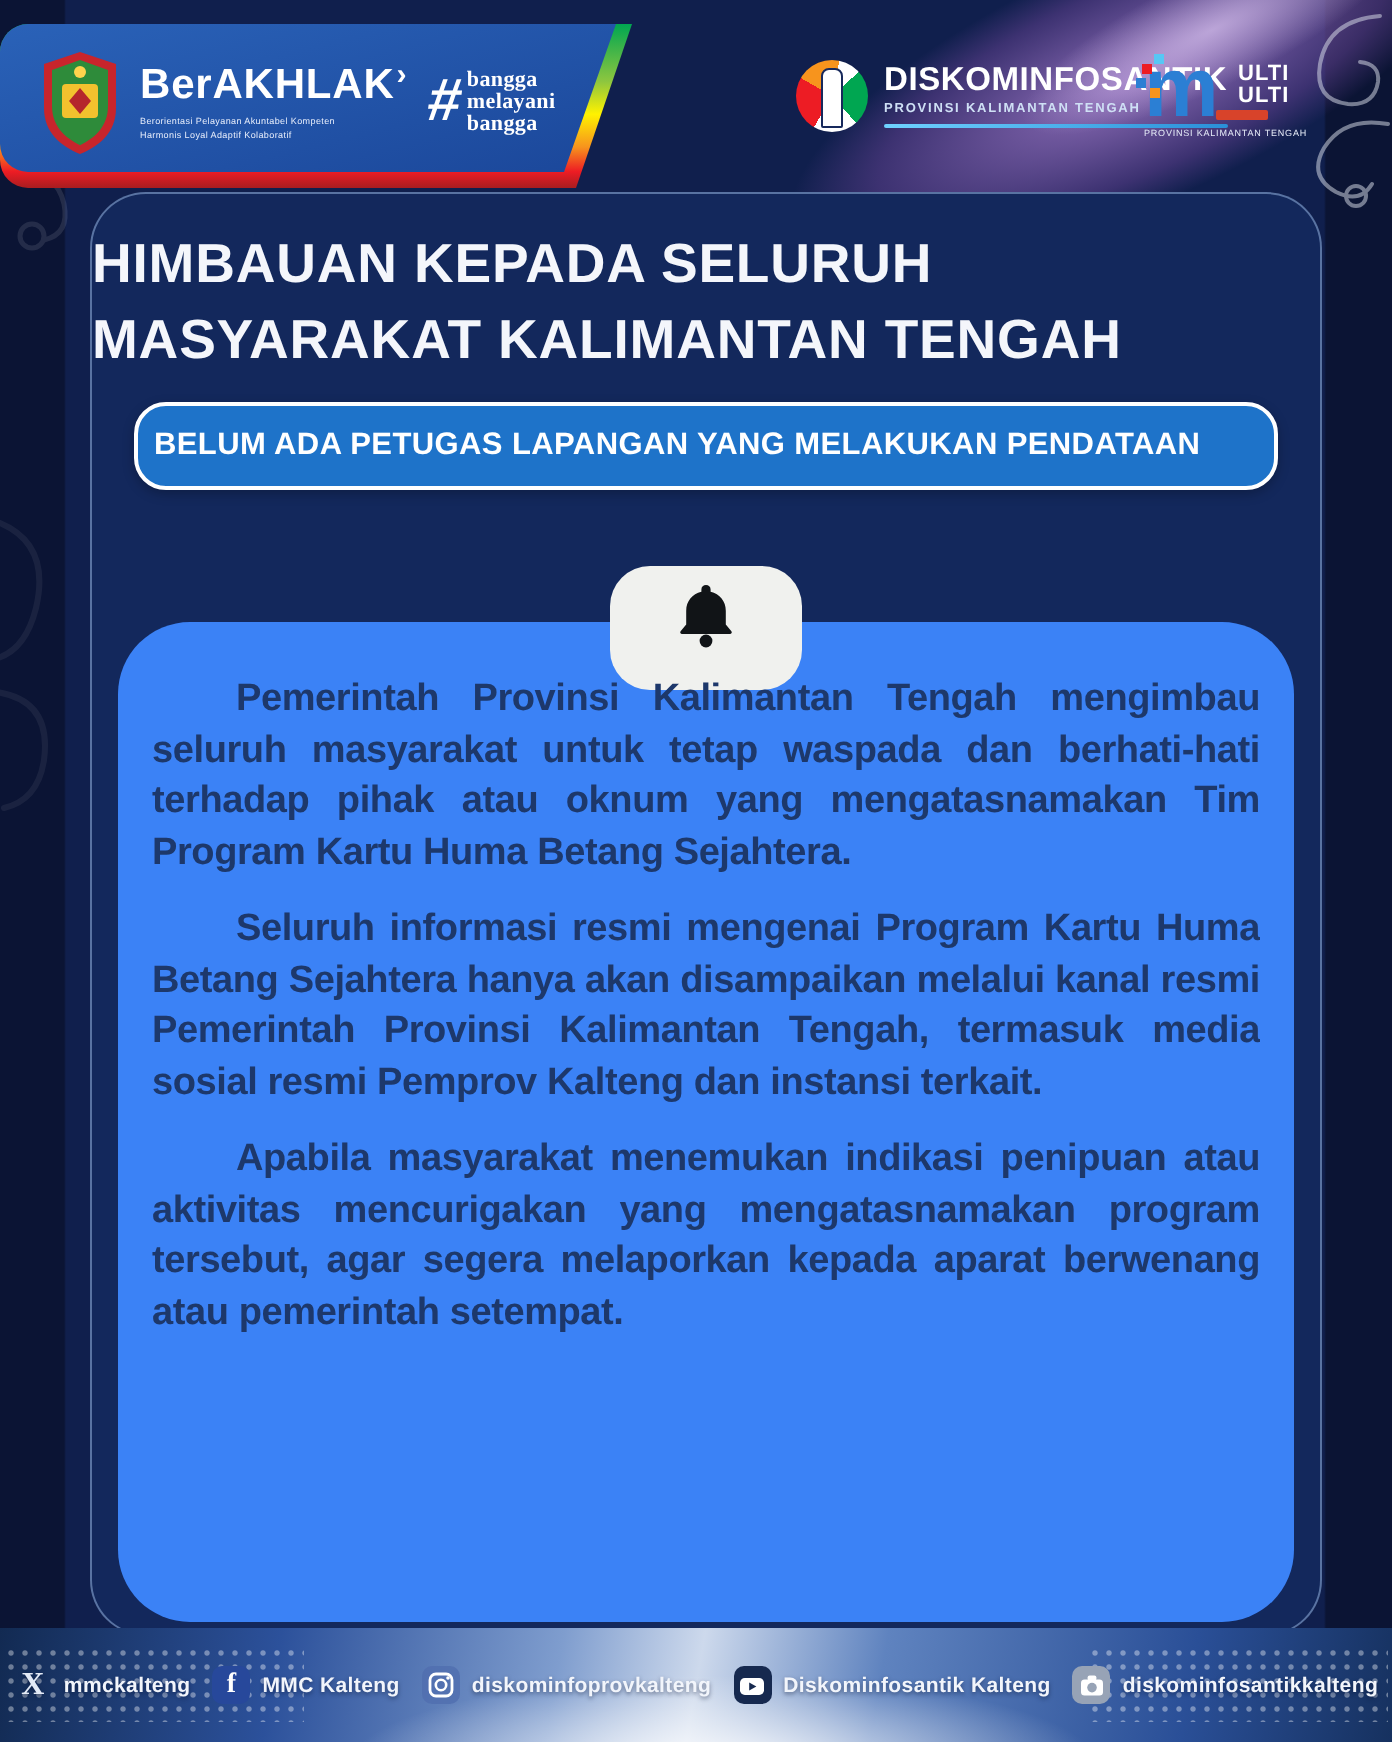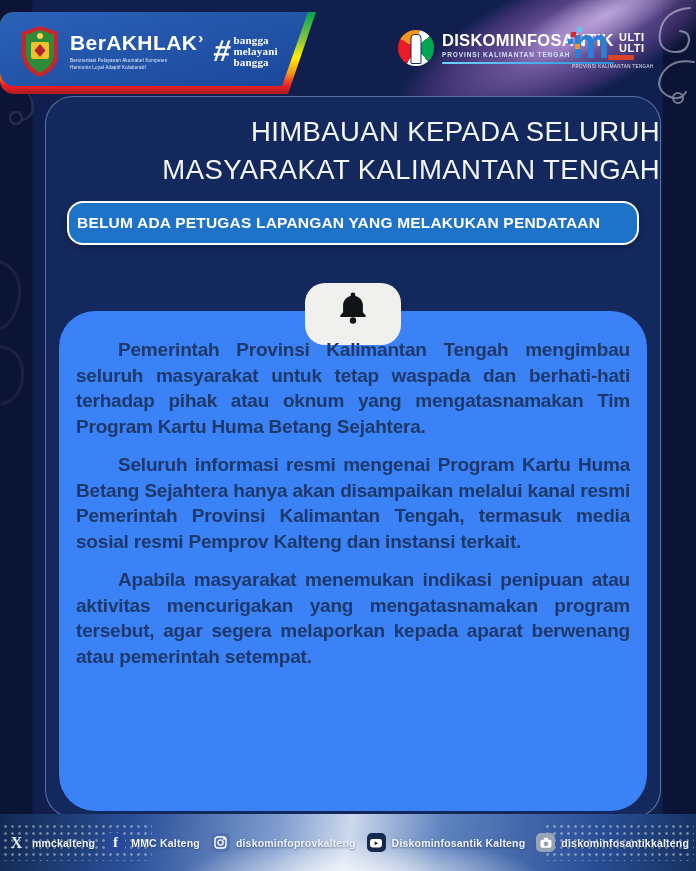--- a/index.html
+++ b/index.html
@@ -56,21 +56,21 @@
   .mm-m .letter { font-size:42px; font-weight:bold; color:#2b7fd4; line-height:28px; letter-spacing:-2px; }
   .mm-m .px { position:absolute; width:4.5px; height:4.5px; }
   .mm-col { display:flex; flex-direction:column; margin-top:2px; }
   .mm-col .l1, .mm-col .l2 { color:#fff; font-weight:bold; font-size:11px; line-height:10.5px; letter-spacing:.5px;margin-left:11px; }
   .mm-bar { width:26px; height:5px; background:#d8432a; margin-top:1.5px; border-radius:1px; }
   .mm-sub { color:#e6ecf8; font-size:4.5px; letter-spacing:.4px; margin-top:2px; white-space:nowrap; }
 
   
   .panel { position:absolute; left:45px; top:96px; width:616px; height:722px;
     border:1.5px solid rgba(148,177,220,.55); border-radius:28px; background:#13285c; }
-  .main-title { margin-top:16px; text-align:right; color:#f4f6fb; font-weight:normal;
+  .main-title { margin-top:16px; text-align:left; color:#f4f6fb; font-weight:bold;
     font-size:27.5px; line-height:38px; letter-spacing:.4px; }
   .sub-banner { margin:12px auto 0; width:572px; background:#1e73c9; border:2px solid #ffffff;
     border-radius:16px; padding:8px 8px 9px; text-align:left; color:#fff; font-weight:bold;
     font-size:15.5px; line-height:23px; letter-spacing:.2px;
     box-shadow:0 2px 6px rgba(0,0,0,.25); }
 
   
   .card { position:absolute; left:13px; right:13px; top:214px; bottom:6px;
     background:#3b82f6; border-radius:36px; }
   .bell-tab { position:absolute; top:-28px; left:50%; transform:translateX(-50%);

